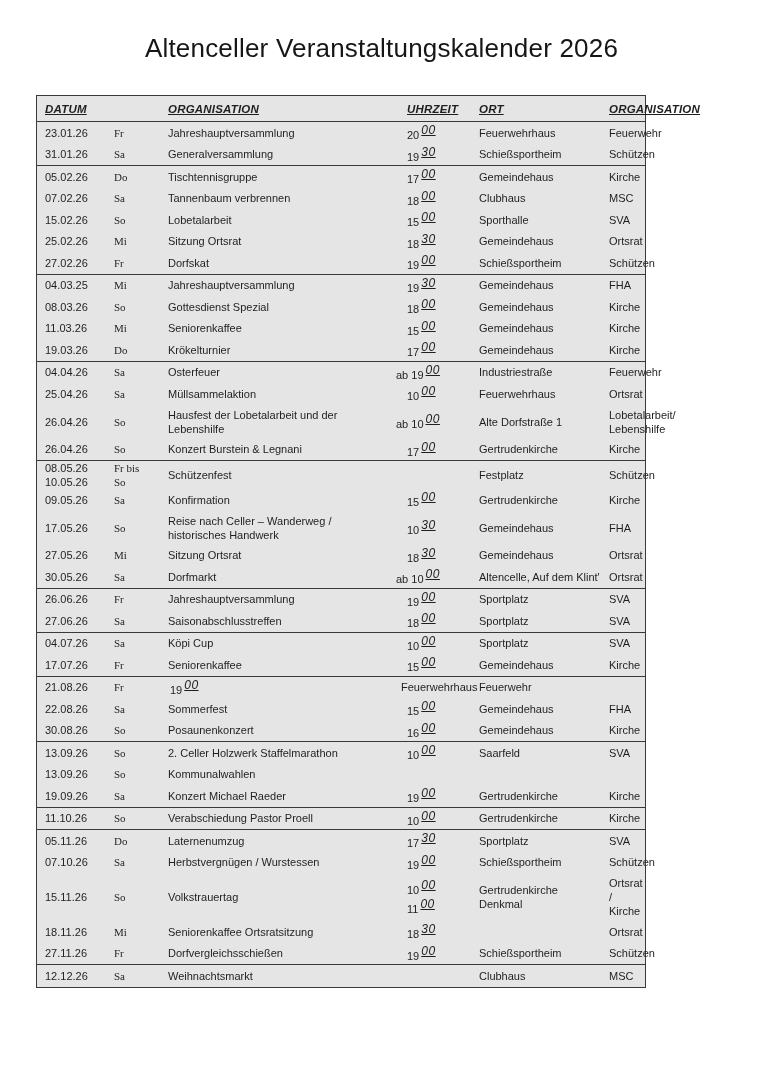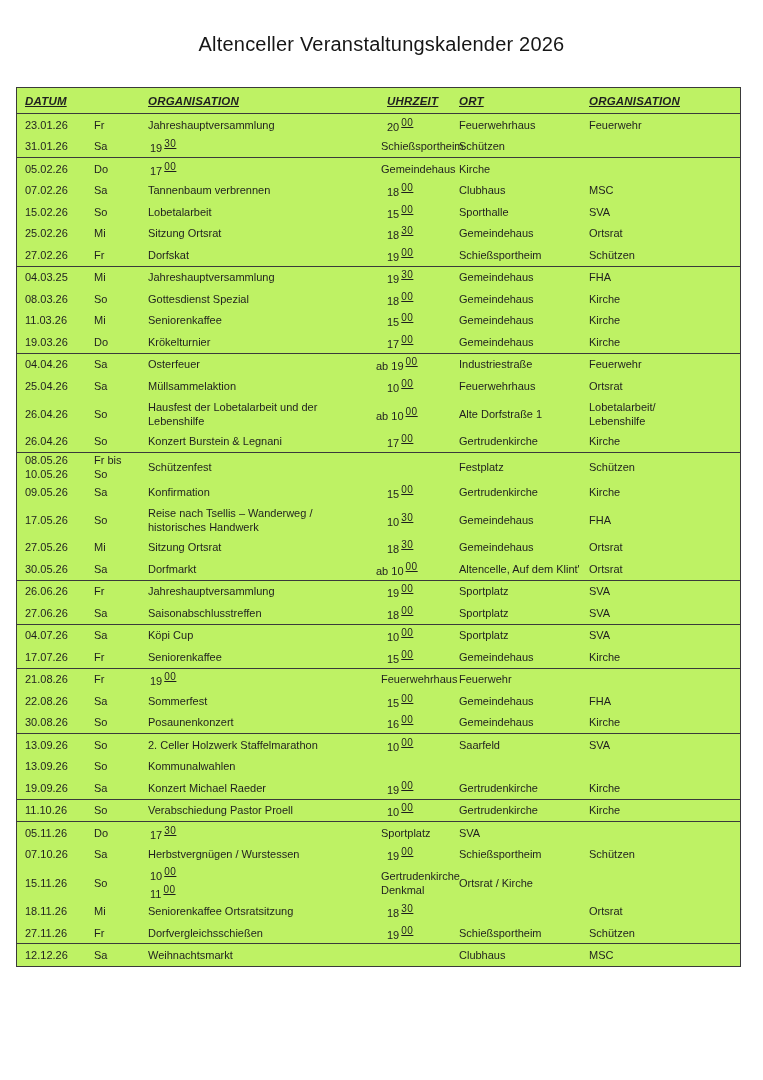--- a/index.html
+++ b/index.html
@@ -3,52 +3,53 @@
 <meta charset="utf-8">
 <style>
   html,body{margin:0;padding:0;background:#ffffff;}
   body{
     width:763px;height:1080px;overflow:hidden;position:relative;
     font-family:"Liberation Sans","DejaVu Sans",sans-serif;
     color:#1f1f1f;
   }
   .title{
     margin:0;padding-top:33px;text-align:center;
-    font-size:20px;font-weight:400;letter-spacing:0.2px;color:#161616;
+    font-size:26px;font-weight:400;letter-spacing:0.2px;color:#161616;
   }
   .cal-table{
-    margin:31px 0 0 16px;width:725px;box-sizing:border-box;
-    border:1.5px solid #3a3a3a;background:#bef264;
+    margin:31px 0 0 36px;width:610px;box-sizing:border-box;
+    border:1.5px solid #3a3a3a;background:#e5e5e5;
   }
   .row{
     display:grid;
     grid-template-columns:72px 54px 237px 78px 130px 1fr;
     align-items:center;
     min-height:21.5px;
     font-size:11px;line-height:14px;
   }
   .row.header{min-height:25px;}
   .hdr{
     font-weight:700;font-style:italic;text-decoration:underline;
     font-size:11.5px;letter-spacing:0.2px;
   }
   .header{border-bottom:1.5px solid #3a3a3a;}
   .group + .group{border-top:1.5px solid #3a3a3a;}
   .cell{box-sizing:border-box;}
   .c-date{padding-left:8px;white-space:pre-line;}
-  .c-day{padding-left:5px;white-space:pre-line;}
+  .c-day{padding-left:5px;white-space:pre-line;font-family:Liberation Serif, serif;}
   .c-event{padding:3px 8px 3px 5px;}
   .c-time{padding-left:7px;display:flex;flex-direction:column;justify-content:center;align-items:flex-start;text-align:right;}
   .c-ort{padding:3px 6px 3px 1px;white-space:pre-line;}
   .c-org{padding:3px 4px 3px 1px;white-space:pre-line;}
   .time-line{white-space:nowrap;}
   .time-line.has-prefix{margin-left:-11px;}
   sup.mins{
-    font-size:10px;text-decoration:underline;margin-left:2px;
+    font-size:12px;text-decoration:underline;margin-left:2px;
     letter-spacing:0.5px;
+    font-style:italic;
   }
 </style>
 </head>
 <body>
 
 <div class="page">
   <h1 class="title">Altenceller Veranstaltungskalender 2026</h1>
 
   <div class="cal-table">
     <div class="row header">
@@ -67,31 +68,33 @@
     <div class="cell c-event">Jahreshauptversammlung</div>
     <div class="cell c-time">
               <span class="time-line"><span>20</span><sup class="mins">00</sup></span>
             </div>
     <div class="cell c-ort">Feuerwehrhaus</div>
     <div class="cell c-org">Feuerwehr</div>
   </div>
           <div class="row">
     <div class="cell c-date">31.01.26</div>
     <div class="cell c-day">Sa</div>
+    <div class="cell c-event">Generalversammlung</div>
     <div class="cell c-time">
               <span class="time-line"><span>19</span><sup class="mins">30</sup></span>
             </div>
     <div class="cell c-ort">Schießsportheim</div>
     <div class="cell c-org">Schützen</div>
   </div>
         </div>
         <div class="group">
           <div class="row">
     <div class="cell c-date">05.02.26</div>
     <div class="cell c-day">Do</div>
+    <div class="cell c-event">Tischtennisgruppe</div>
     <div class="cell c-time">
               <span class="time-line"><span>17</span><sup class="mins">00</sup></span>
             </div>
     <div class="cell c-ort">Gemeindehaus</div>
     <div class="cell c-org">Kirche</div>
   </div>
           <div class="row">
     <div class="cell c-date">07.02.26</div>
     <div class="cell c-day">Sa</div>
     <div class="cell c-event">Tannenbaum verbrennen</div>
@@ -234,21 +237,21 @@
     <div class="cell c-event">Konfirmation</div>
     <div class="cell c-time">
               <span class="time-line"><span>15</span><sup class="mins">00</sup></span>
             </div>
     <div class="cell c-ort">Gertrudenkirche</div>
     <div class="cell c-org">Kirche</div>
   </div>
           <div class="row">
     <div class="cell c-date">17.05.26</div>
     <div class="cell c-day">So</div>
-    <div class="cell c-event">Reise nach Tsellis – Wanderweg / historisches Handwerk</div>
+    <div class="cell c-event">Reise nach Celler – Wanderweg / historisches Handwerk</div>
     <div class="cell c-time">
               <span class="time-line"><span>10</span><sup class="mins">30</sup></span>
             </div>
     <div class="cell c-ort">Gemeindehaus</div>
     <div class="cell c-org">FHA</div>
   </div>
           <div class="row">
     <div class="cell c-date">27.05.26</div>
     <div class="cell c-day">Mi</div>
     <div class="cell c-event">Sitzung Ortsrat</div>
@@ -383,39 +386,41 @@
               <span class="time-line"><span>10</span><sup class="mins">00</sup></span>
             </div>
     <div class="cell c-ort">Gertrudenkirche</div>
     <div class="cell c-org">Kirche</div>
   </div>
         </div>
         <div class="group">
           <div class="row">
     <div class="cell c-date">05.11.26</div>
     <div class="cell c-day">Do</div>
+    <div class="cell c-event">Laternenumzug</div>
     <div class="cell c-time">
               <span class="time-line"><span>17</span><sup class="mins">30</sup></span>
             </div>
     <div class="cell c-ort">Sportplatz</div>
     <div class="cell c-org">SVA</div>
   </div>
           <div class="row">
     <div class="cell c-date">07.10.26</div>
     <div class="cell c-day">Sa</div>
     <div class="cell c-event">Herbstvergnügen / Wurstessen</div>
     <div class="cell c-time">
               <span class="time-line"><span>19</span><sup class="mins">00</sup></span>
             </div>
     <div class="cell c-ort">Schießsportheim</div>
     <div class="cell c-org">Schützen</div>
   </div>
           <div class="row">
     <div class="cell c-date">15.11.26</div>
     <div class="cell c-day">So</div>
+    <div class="cell c-event">Volkstrauertag</div>
     <div class="cell c-time">
               <span class="time-line"><span>10</span><sup class="mins">00</sup></span>
               <span class="time-line"><span>11</span><sup class="mins">00</sup></span>
             </div>
     <div class="cell c-ort">Gertrudenkirche
 Denkmal</div>
     <div class="cell c-org">Ortsrat / Kirche</div>
   </div>
           <div class="row">
     <div class="cell c-date">18.11.26</div>

